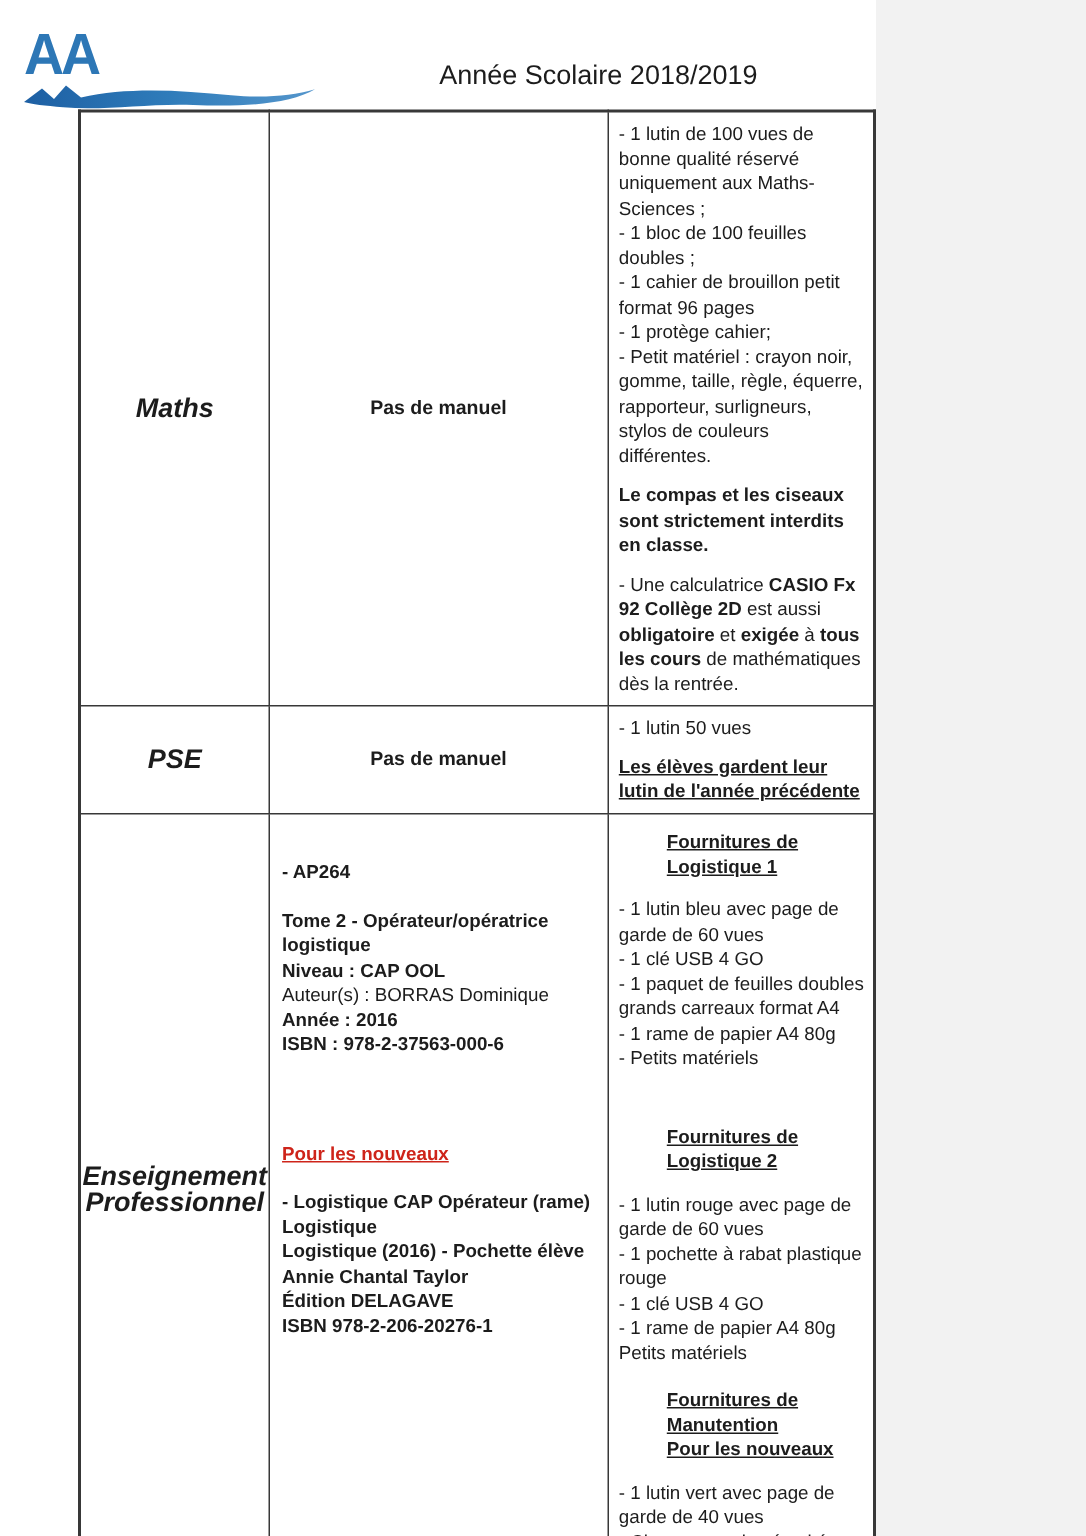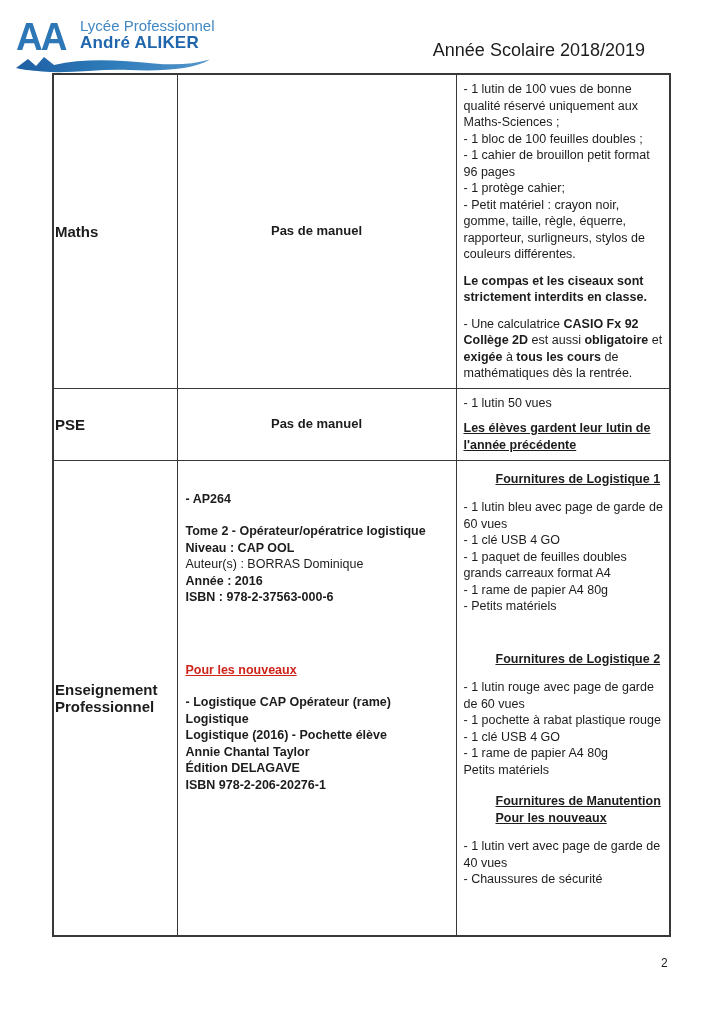--- a/index.html
+++ b/index.html
@@ -4,21 +4,21 @@
 <style>
   * { box-sizing: border-box; }
   html, body { margin: 0; padding: 0; }
   body {
     width: 724px; height: 1024px;
     background: #f2f2f2;
     font-family: "Liberation Sans", sans-serif;
   }
   .page {
     position: relative;
-    width: 724px; height: 1024px;
+    width: 584px; height: 1024px;
     background: #ffffff;
     overflow: hidden;
     color: #1c1c1c;
   }
 
   
   .logo { position: absolute; left: 14px; top: 10px; width: 210px; height: 62px; }
   .monogram {
     position: absolute; left: 2px; top: 6px;
     font-size: 37px; font-weight: 700; letter-spacing: -2px;
@@ -40,22 +40,22 @@
     border-collapse: collapse; table-layout: fixed;
     border: 2px solid #383838;
     font-size: 12.5px; line-height: 16.5px;
   }
   td { border: 1.5px solid #383838; overflow: hidden; }
   .col-subject { width: 124px; }
   .col-manual  { width: 279px; }
   .col-items   { width: 214px; }
 
   .subject-cell {
-    text-align: left; vertical-align: middle;
-    font-weight: 700; font-size: 15px; line-height: 17px;
+    text-align: center; vertical-align: middle;
+    font-weight: 700; font-size: 18px; line-height: 17px; font-style: italic;
   }
   .manual-cell {
     vertical-align: middle; padding: 16px 6px;
     font-weight: 700; font-size: 13px; text-align: center;
   }
   .items-cell { vertical-align: top; padding: 6px 6px 6px 7px; }
 
   .row-maths { height: 299px; }
   .row-pse   { height: 72px; }
   .row-pro   { height: 476px; }
@@ -85,24 +85,20 @@
     font-size: 12px; color: #1c1c1c;
   }
 </style>
 </head>
 <body>
 
 <div class="page">
 
   <div class="logo">
     <div class="monogram">AA</div>
-    <div class="logo-lines">
-      <div class="logo-line1">Lycée Professionnel</div>
-      <div class="logo-line2">André ALIKER</div>
-    </div>
     <svg class="swoosh" width="200" height="24" viewBox="0 0 200 24">
       <defs>
         <linearGradient id="swg" x1="0" y1="0" x2="1" y2="0">
           <stop offset="0" stop-color="#1d5fa3"></stop>
           <stop offset="0.5" stop-color="#2f7cba"></stop>
           <stop offset="1" stop-color="#5596cc"></stop>
         </linearGradient>
       </defs>
       <path d="M2,14 L14,5 L22,12 L30,3 L40,11 C70,4 105,6 140,9.5 C162,11.5 180,10 196,5.5 C180,15 150,17.5 115,16 C85,14.8 55,20 28,17.5 C16,16.5 7,15.5 2,14 Z" fill="url(#swg)"></path>
     </svg>

